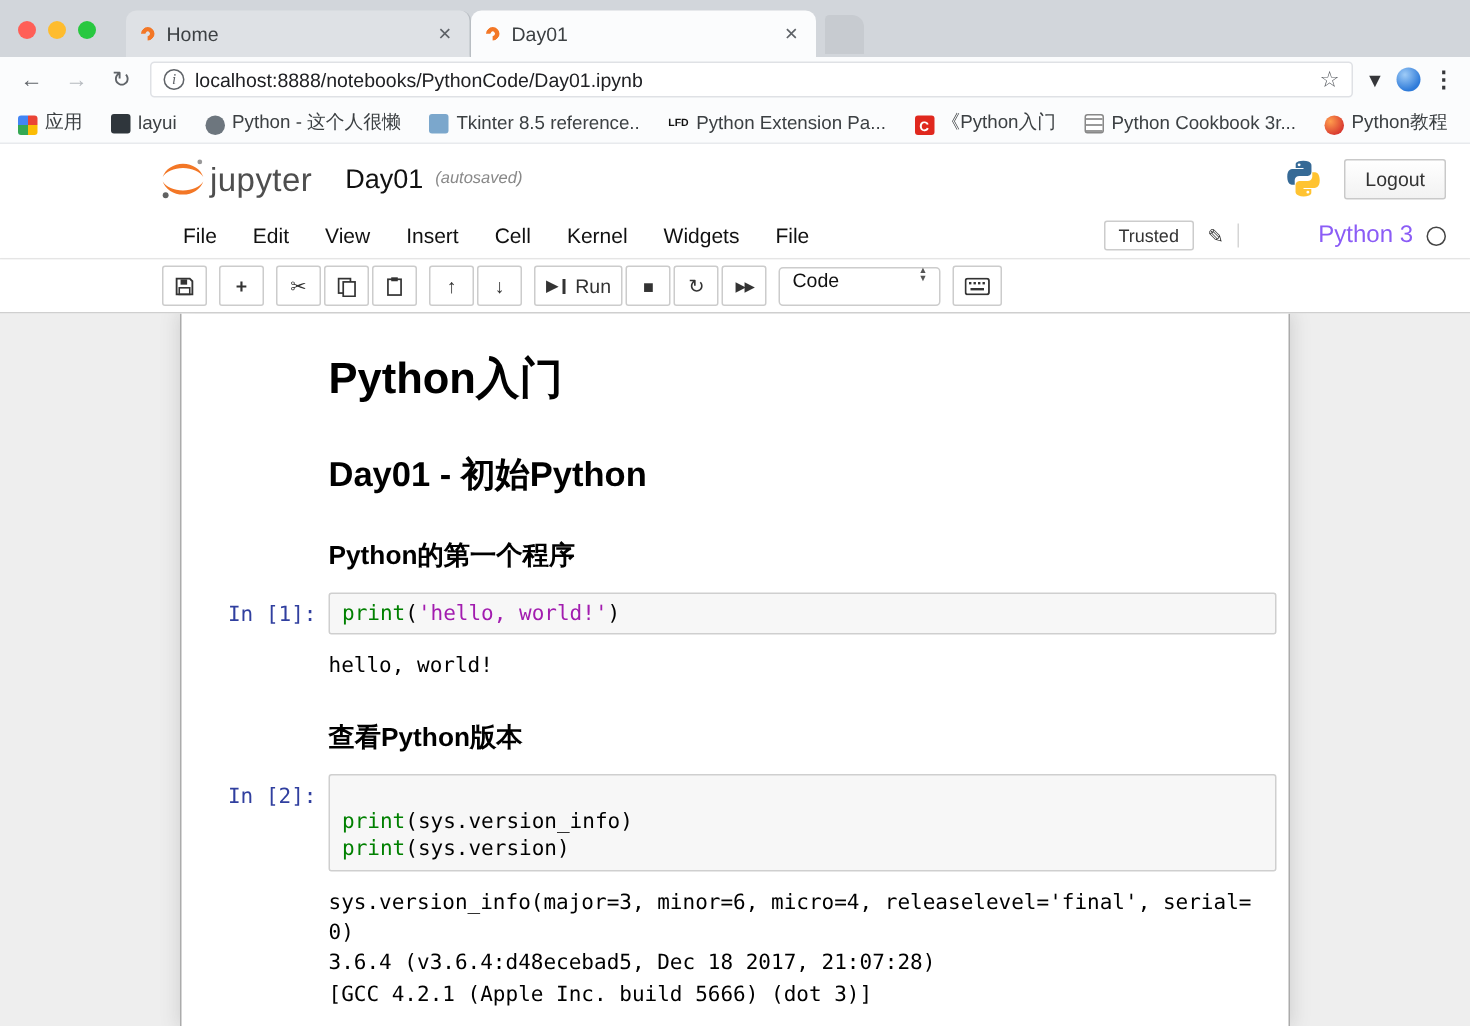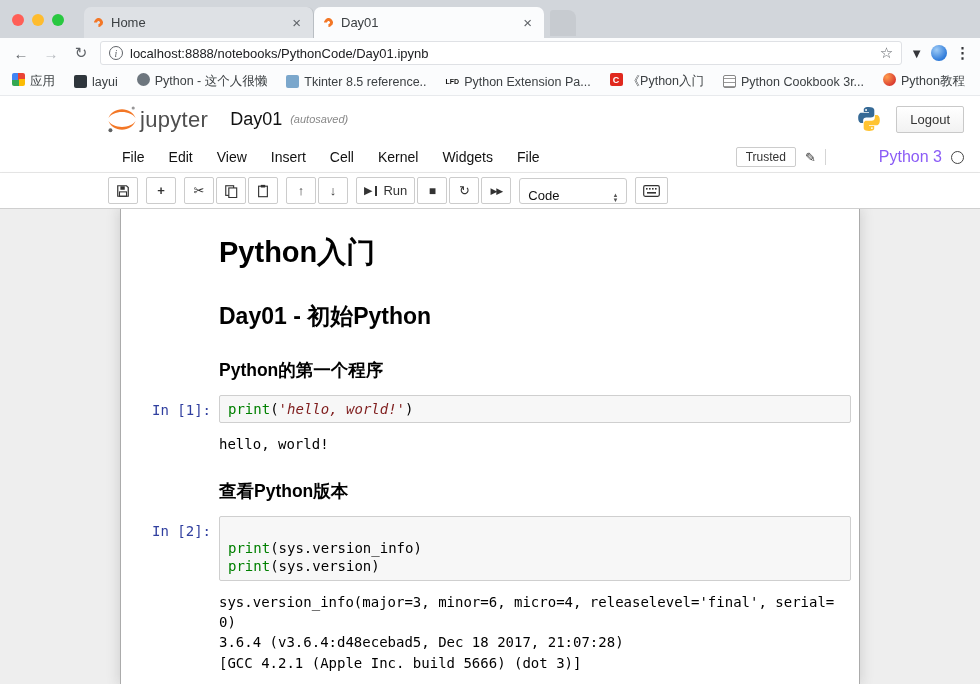--- a/index.html
+++ b/index.html
@@ -25,21 +25,21 @@
   .nav-btn.disabled { color:#b6babf; }
   .omnibox { flex:1; height:24px; border:1px solid #dfe1e5; border-radius:3px; background:#fff; display:flex; align-items:center; padding:0 8px; gap:7px; font-size:13px; color:#202124; }
   .info-badge { width:14px; height:14px; border:1px solid #5f6368; border-radius:50%; color:#5f6368; font-size:10px; font-style:italic; font-family:"Liberation Serif",serif; display:flex; align-items:center; justify-content:center; flex:none; }
   .url { flex:1; white-space:nowrap; overflow:hidden; }
   .star { color:#5f6368; font-size:15px; }
   .ric { color:#35363a; font-size:13px; }
   .ric.kebab { font-size:15px; font-weight:bold; }
   .globe { width:16px; height:16px; border-radius:50%; background:radial-gradient(circle at 35% 30%, #9fccf7, #2f7bd9 70%); display:inline-block; }
 
   .bookmarks { height:28px; background:#fbfcfd; border-bottom:1px solid #e8eaed; display:flex; align-items:center; padding:0 12px; gap:19px; font-size:12.5px; color:#3c4043; }
-  .bm { display:flex; align-items:flex-start; gap:5px; white-space:nowrap; }
+  .bm { display:flex; align-items:flex-end; gap:5px; white-space:nowrap; }
   .fav { width:13px; height:13px; flex:none; display:inline-flex; align-items:center; justify-content:center; border-radius:2px; }
   .fav-grid { background:conic-gradient(#ea4335 0 25%, #fbbc05 0 50%, #34a853 0 75%, #4285f4 0); border-radius:2px; }
   .fav-dark { background:#2f363c; }
   .fav-gray { background:#6d767e; border-radius:50%; }
   .fav-blue { background:#7ba7cc; }
   .fav-text { font-size:7px; font-weight:bold; color:#111; letter-spacing:0; width:auto; }
   .fav-red { background:#e0281e; color:#fff; font-size:9px; font-weight:bold; }
   .fav-book { background:linear-gradient(#fff 2px, #999 2px 3px, #fff 3px 6px, #999 6px 7px, #fff 7px 10px, #999 10px 11px, #fff 11px); border:1px solid #888; }
   .fav-multi { background:radial-gradient(circle at 30% 30%, #ff9d4d, #d8382f 75%); border-radius:50%; }
 
@@ -65,37 +65,37 @@
 
   .jp-toolbar { height:36px; background:#fff; border-bottom:1px solid #cfcfcf; box-shadow:0 1px 3px rgba(0,0,0,0.08); display:flex; align-items:center; padding:0 16px 0 108px; gap:8px; }
   .tb-group { display:flex; gap:2px; }
   .tb-btn { min-width:30px; height:27px; border:1px solid #ccc; border-radius:2px; background:#fff; display:inline-flex; align-items:center; justify-content:center; font-size:13px; color:#333; padding:0 7px; }
   .tb-btn.bold { font-weight:bold; }
   .run-btn { gap:3px; }
   .play-glyph { font-size:11px; }
   .play-bar { width:2px; height:10px; background:#333; margin-right:3px; }
   .ff-glyph { font-size:9px; letter-spacing:-1px; }
   .stop-glyph { font-size:12px; }
-  .cell-type { width:108px; height:26px; border:1px solid #ccc; border-radius:3px; background:#fff; display:flex; align-items:flex-end; padding:0 8px; font-size:13px; color:#111; }
+  .cell-type { width:108px; height:26px; border:1px solid #ccc; border-radius:3px; background:#fff; display:flex; align-items:flex-start; padding:0 8px; font-size:13px; color:#111; }
   .carets { margin-left:auto; display:flex; flex-direction:column; font-size:6px; line-height:5px; color:#555; }
 
   
   .nb-area { height:475px; background:#eee; overflow:hidden; }
   .nb-container { width:740px; margin:0 auto; background:#fff; border-left:1px solid #ababab; border-right:1px solid #ababab; box-shadow:0 0 12px 1px rgba(87,87,87,0.2); min-height:100%; padding-top:10px; }
   .md-cell { padding:2px 8px 2px 98px; }
   .md-cell h1 { font-size:29px; font-weight:bold; color:#000; margin:12px 0 10px; }
   .md-cell h2 { font-size:23px; font-weight:bold; color:#000; margin:14px 0 8px; }
   .md-cell h3 { font-size:17.5px; font-weight:bold; color:#000; margin:14px 0 6px; }
   .cell { display:flex; padding:5px 8px 5px 0; }
   .prompt-col { width:98px; flex:none; text-align:right; padding:6px 8px 0 0; font-family:"DejaVu Sans Mono",monospace; font-size:14px; color:#303f9f; line-height:1.3; }
   .input-box { flex:1; border:1px solid #cfcfcf; border-radius:2px; background:#f7f7f7; padding:4px 8px; font-family:"DejaVu Sans Mono",monospace; font-size:14px; line-height:1.32; color:#000; }
   .codeline { min-height:18px; white-space:pre; }
   .tok-kw { color:#008000; font-weight:bold; }
   .tok-fn { color:#008000; }
-  .tok-str { color:#7f1d1d;font-style:italic; }
+  .tok-str { color:#a21caf; }
   .output-row { display:flex; padding:2px 8px 8px 0; }
   .output-text { font-family:"DejaVu Sans Mono",monospace; font-size:14px; line-height:1.45; white-space:pre-wrap; word-break:break-all; width:618px; padding-top:4px; color:#000; }
 </style>
 </head>
 <body>
 
 <div>
 
   <div class="tabstrip">
     <div class="traffic">

